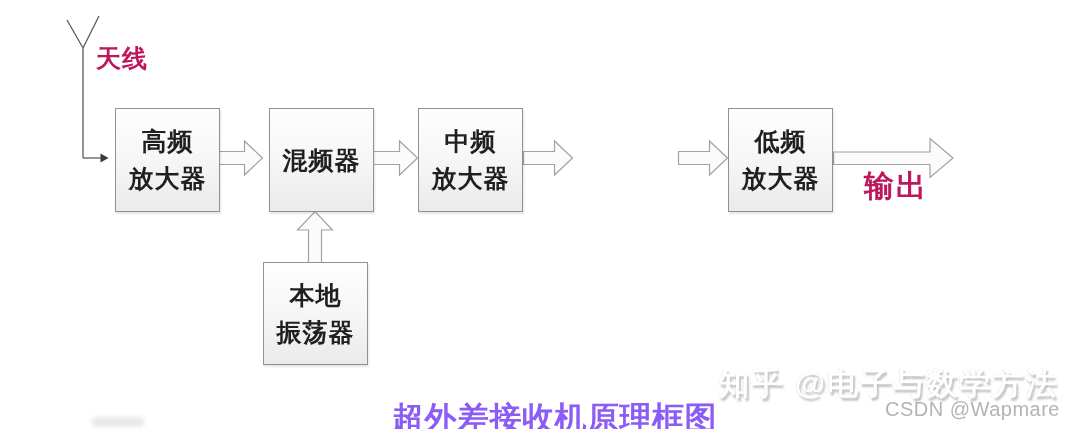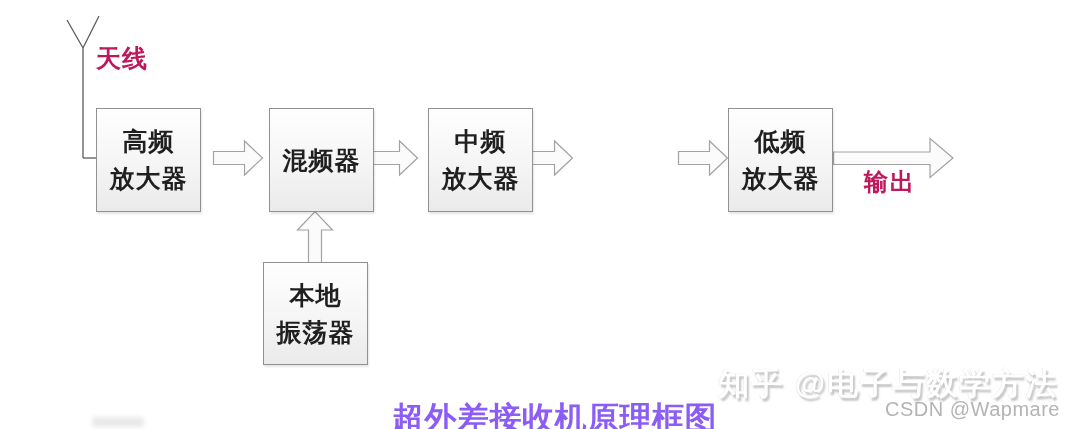--- a/index.html
+++ b/index.html
@@ -14,21 +14,21 @@
     background:linear-gradient(180deg,#fefefe 0%,#f5f5f5 55%,#eaeaea 100%);
     box-shadow:1px 1.5px 2px rgba(0,0,0,0.10);
     display:flex;align-items:center;justify-content:center;
     text-align:center;font-size:25px;line-height:37px;color:#1f1f1f;
     font-weight:600;white-space:pre-line;letter-spacing:1px;
   }
   .chain{top:108px;height:104px;}
   .osc{left:263px;top:262px;height:103px;text-align:center;}
   .lbl{position:absolute;color:#be185d;font-weight:600;white-space:nowrap;}
   .lbl-antenna{left:96px;top:42px;font-size:25px;letter-spacing:1px;}
-  .lbl-output{left:864px;top:166px;font-size:24px;letter-spacing:2px;}
+  .lbl-output{left:864px;top:166px;font-size:30px;letter-spacing:2px;}
   .title{
     position:absolute;left:392px;top:397px;font-size:32px;color:#8b5cf6;
     font-weight:700;letter-spacing:0.5px;white-space:nowrap;
   }
   .wm-zhihu{
     position:absolute;right:22px;top:363px;font-size:31px;font-weight:700;
     letter-spacing:2px;color:#ffffff;white-space:nowrap;
     font-family:"Liberation Sans","DejaVu Sans",sans-serif;
     text-shadow:2px 2.5px 2px rgba(150,150,150,0.55),-0.5px -0.5px 0 rgba(228,228,228,0.9);
   }
@@ -67,24 +67,24 @@
 
     <polygon class="shape-arrow" points="523.5,151.5 554.5,151.5 554.5,141 572.5,158 554.5,175 554.5,164.5 523.5,164.5"></polygon>
 
     <polygon class="shape-arrow" points="678.5,151.5 709.5,151.5 709.5,141 727.5,158 709.5,175 709.5,164.5 678.5,164.5"></polygon>
 
     <polygon class="shape-arrow" points="833.5,152 930,152 930,138.5 953,158 930,177.5 930,164.5 833.5,164.5"></polygon>
 
     <polygon class="shape-arrow" points="308.5,263 308.5,230 297.5,230 315,211.5 332.5,230 321.5,230 321.5,263"></polygon>
   </svg>
 
-  <div class="block chain" style="left:96px">高频
+  <div class="block chain" style="left:115px">高频
 放大器</div>
   <div class="block chain" style="left:269px">混频器</div>
-  <div class="block chain" style="left:428px">中频
+  <div class="block chain" style="left:418px">中频
 放大器</div>
   <div class="block chain" style="left:728px">低频
 放大器</div>
 
   <div class="block osc">本地
 振荡器</div>
 
   <div class="lbl lbl-antenna">天线</div>
   <div class="lbl lbl-output">输出</div>
 

